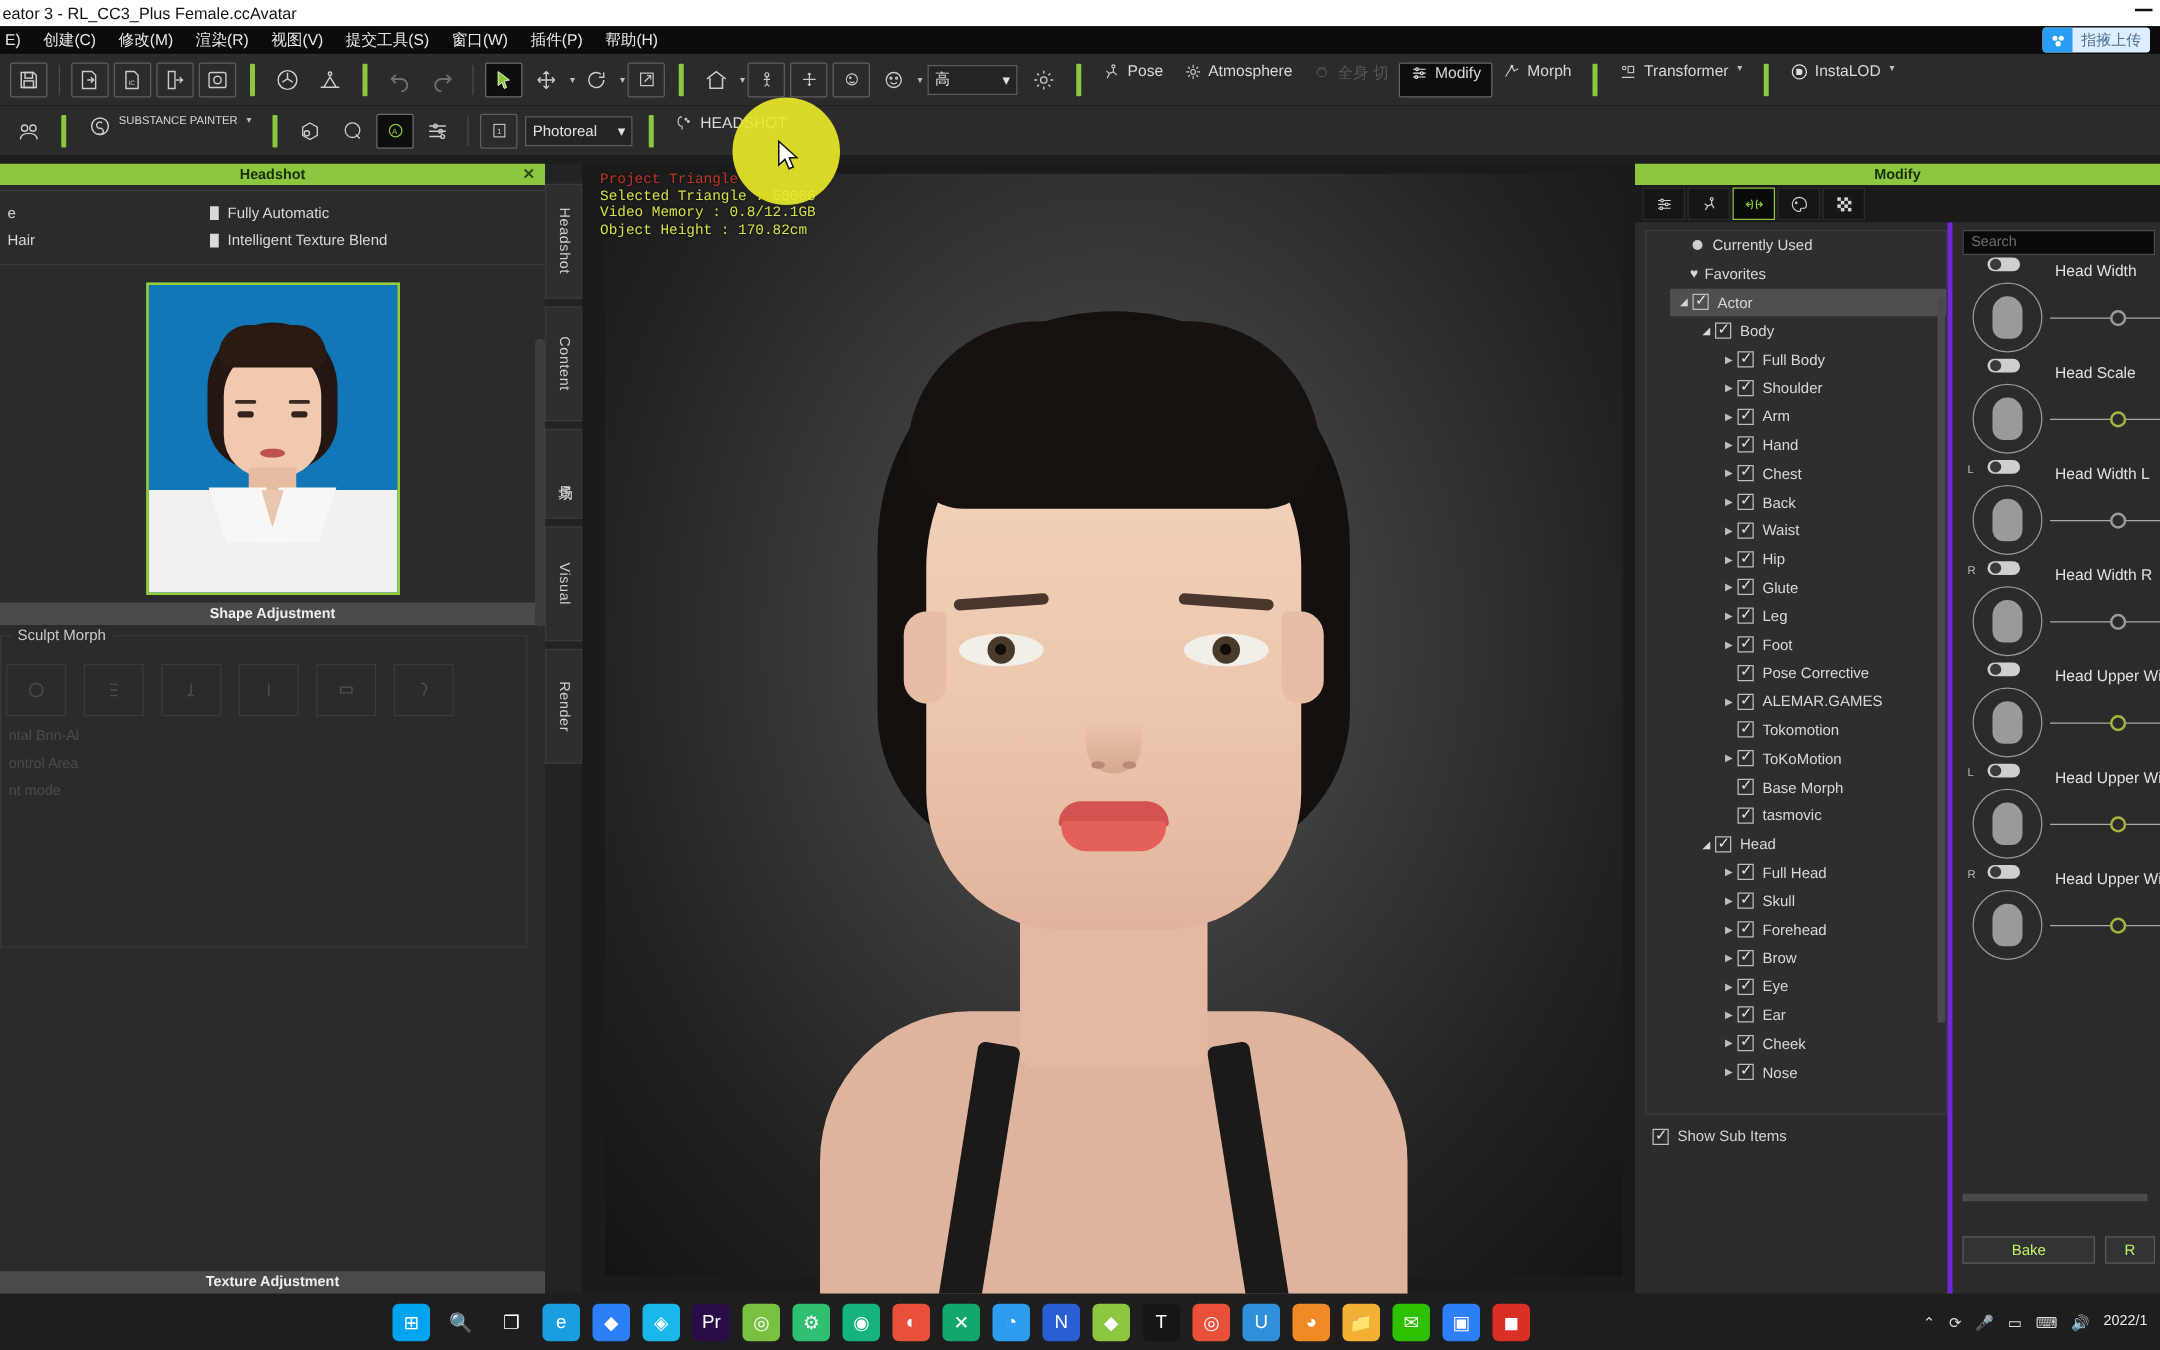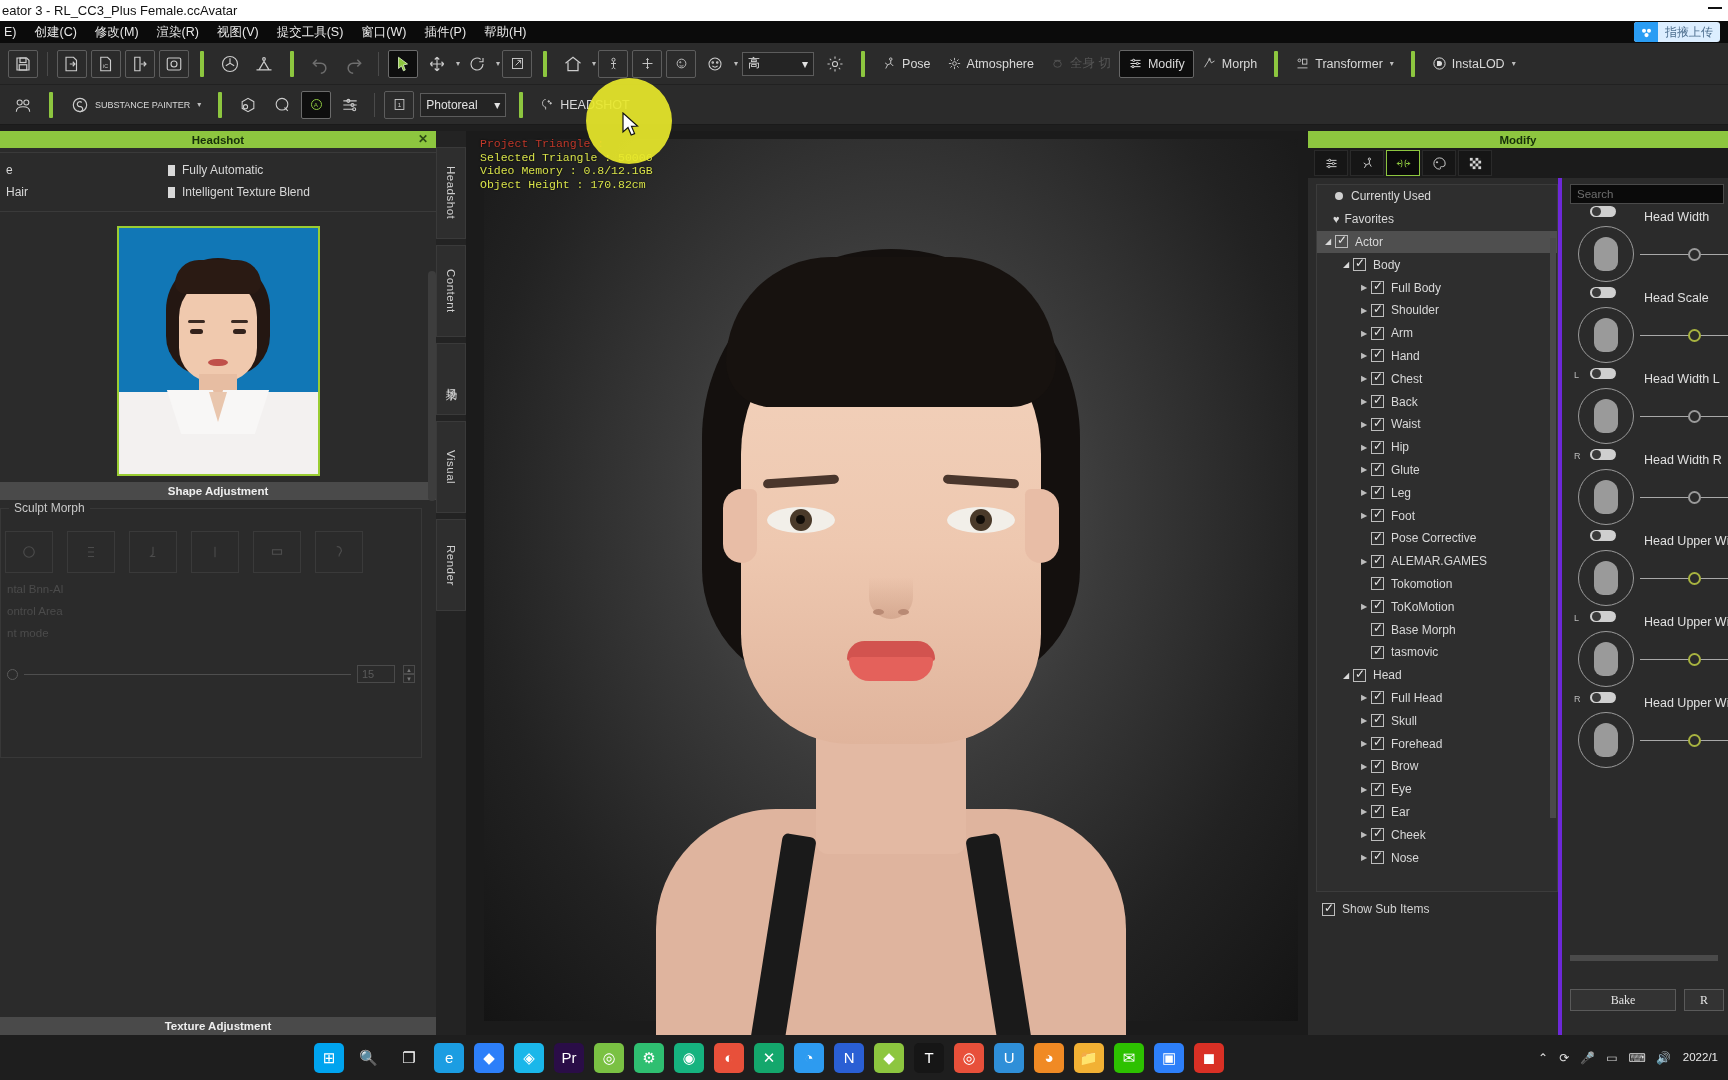--- a/index.html
+++ b/index.html
@@ -43,21 +43,21 @@
     justify-content:center; border:1px solid transparent; border-radius:2px;
     color:#cfcfcf; position:relative;
   }
   .tbtn.box{ border:1px solid #5d5d5d; }
   .tbtn.active{ background:#0e0e0e; border:1px solid #6b6b6b; }
   .tbtn.dim{ color:#575757; }
   .sep{ width:1px; height:24px; background:#4a4a4a; margin:0 7px; }
   .gsep{ width:4px; height:26px; background:#8dc63f; margin:0 9px; border-radius:1px; }
   .caret{ font-size:8px; margin-left:2px; color:#bdbdbd; }
   .tlabel{
-    display:flex; align-items:center; gap:5px; padding:0 8px; height:28px;
+    display:flex; gap:5px; padding:0 8px; height:28px;
     color:#d8d8d8; font-size:12.5px; white-space:nowrap; border-radius:2px;
   }
   .tlabel.active{ background:#0d0d0d; border:1px solid #666; }
   .tlabel.dim{ color:#555; }
   .combo{
     width:72px; height:24px; background:#242424; border:1px solid #5c5c5c;
     display:flex; align-items:center; justify-content:space-between;
     padding:0 5px; font-size:12px; color:#e2e2e2; margin:0 4px;
   }
   .combo.wide{ width:86px; }
@@ -198,21 +198,21 @@
   .a-lipL{ position:absolute; top:408px; left:50%; margin-left:-42px; width:84px; height:24px;
      background:#e4615b; border-radius:8px 8px 42px 42px; }
   
   .rightpanel{ width:420px; background:#2b2b2b; display:flex; flex-direction:column; position:relative; }
   .rtabs{ display:flex; background:#1b1b1b; height:30px; align-items:center; padding-left:6px; gap:2px; }
   .rtab{ width:34px; height:26px; display:flex; align-items:center; justify-content:center;
      background:#161616; border:1px solid #2a2a2a; color:#d4d4d4; }
   .rtab.sel{ background:#0a0a0a; border-color:#8dc63f; }
   .rbody{ flex:1; display:flex; }
   .treepane{ width:250px; background:#2b2b2b; padding:6px 0 0 8px; position:relative; }
-  .treebox{ border:1px solid #3c3c3c; background:#2e2e2e; height:708px; overflow:hidden; position:relative; }
+  .treebox{ border:1px solid #3c3c3c; background:#2e2e2e; height:708px; overflow:hidden; position:relative;padding-left:19px; }
   .trow{ height:22.8px; display:flex; align-items:center; font-size:12px; color:#d8d8d8; padding-left:4px; }
   .trow.sel{ background:#4f4f4f; }
   .arrow{ width:14px; font-size:8px; color:#bdbdbd; display:flex; align-items:center; justify-content:center; }
   .arrow.open{ color:#d9d9d9; }
   .cbox{ width:13px; height:13px; border:1px solid #bdbdbd; margin-right:7px; position:relative; flex:none; }
   .cbox:after{ content:"✓"; position:absolute; left:1px; top:-3px; font-size:12px; color:#e8e8e8; }
   .dot{ width:8px; height:8px; background:#cfcfcf; border-radius:50%; margin:0 8px 0 14px; }
   .heart{ color:#d8d8d8; margin:0 5px 0 12px; font-size:11px; }
   .treescroll{ position:absolute; right:2px; top:60px; width:6px; height:580px; background:#4a4a4a; }
   .showsub{ display:flex; align-items:center; gap:7px; padding:10px 0 0 6px; font-size:12px; }
@@ -231,21 +231,21 @@
   .pill{ width:26px; height:11px; background:#cfcfcf; border-radius:6px; position:relative; }
   .pill:after{ content:""; position:absolute; width:9px; height:9px; background:#3a3a3a;
      border-radius:50%; top:1px; left:2px; }
   .sline{ position:absolute; left:70px; right:-100px; top:50px; height:1px; background:#a9a9a9; }
   .sknob{ position:absolute; top:44px; width:13px; height:13px; border-radius:50%;
      border:2px solid #9a9a9a; background:#2b2b2b; }
   .sknob.green{ border-color:#a8b340; }
   .hscroll{ position:absolute; left:8px; right:10px; bottom:74px; height:6px; background:#4a4a4a; }
   .bakerow{ position:absolute; left:8px; right:4px; bottom:24px; display:flex; gap:8px; }
   .bakebtn{ flex:1; height:22px; border:1px solid #5a5a5a; background:#333;
-     display:flex; align-items:center; justify-content:center; font-size:12px; color:#e5e5e5;font-family:Liberation Serif, serif; }
+     display:flex; align-items:center; justify-content:center; font-size:12px; color:#bef264; }
   
   .hl{ position:absolute; left:586px; top:78px; width:86px; height:86px; border-radius:50%;
      background:#e8e82a; opacity:.92; z-index:50; }
   .cursor{ position:absolute; left:622px; top:112px; z-index:60; }
   
   .taskbar{ position:absolute; left:0; right:0; bottom:0; height:45px; background:#1e1e1e;
      display:flex; align-items:center; }
   .tasks{ flex:1; display:flex; align-items:center; justify-content:center; gap:10px; }
   .tkbtn{ width:30px; height:30px; border-radius:5px; display:flex; align-items:center;
      justify-content:center; font-size:15px; color:#fff; }
@@ -613,29 +613,20 @@
           </div>
         <div class="sculptbtn">
             <svg class="svgicon" viewBox="0 0 24 24" fill="none" stroke="#4c4c4c" stroke-width="1.5">
               <path d="M9 5a5 5 0 0 1 5 8c-1 1-2 2-2 5"></path>
             </svg>
           </div>
       </div>
       <div class="dimtxt">ntal Bnn-Al</div>
       <div class="dimtxt">ontrol Area</div>
       <div class="dimtxt">nt mode</div>
-      <div class="sliderrow">
-        <span class="knob"></span>
-        <span class="track"></span>
-        <span class="numbox">15</span>
-        <span class="spin">
-            <div>▲</div>
-            <div>▼</div>
-          </span>
-      </div>
     </div>
 
     <div class="botbar">
       <div class="subhdr">Texture Adjustment</div>
     </div>
     <div class="lscroll"></div>
   </div>
 
   <div class="vtabs">
     <div class="vtab">Headshot</div>

